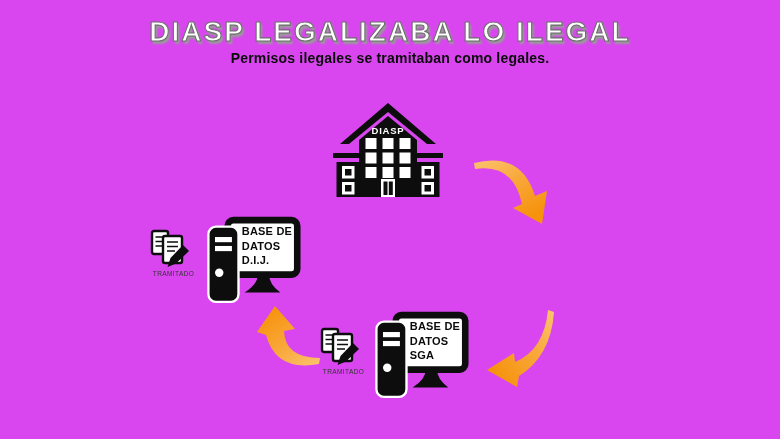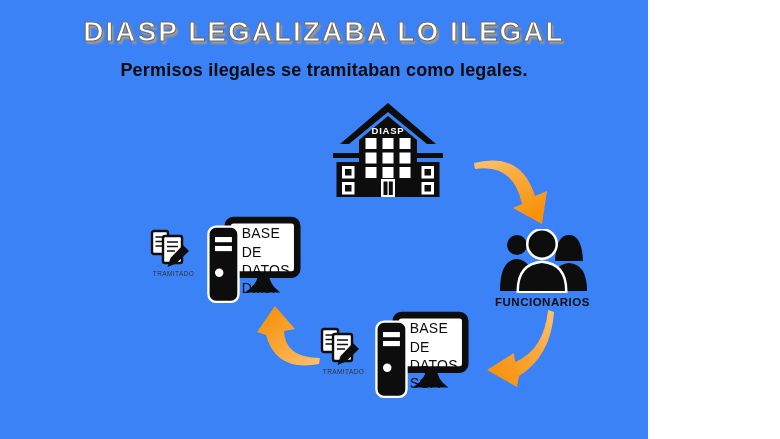--- a/index.html
+++ b/index.html
@@ -1,55 +1,55 @@
 <!DOCTYPE html>
 <html><head>
 <meta charset="utf-8">
 <style>
   * { margin: 0; padding: 0; box-sizing: border-box; }
   html, body { background: #ffffff; }
   .stage {
     position: relative;
-    width: 648px;
+    width: 780px;
     height: 439px;
-    background: #3b82f6;
+    background: #d946ef;
     overflow: hidden;
     font-family: "Liberation Sans", sans-serif;
   }
   .title {
     position: absolute;
     top: 16px; left: 0;
     width: 100%;
     text-align: center;
     font-size: 28px;
     font-weight: 900;
     letter-spacing: 2px;
     color: #ffffff;
     -webkit-text-stroke: 1.1px #6e6e6e;
     text-shadow: 2px 3px 2px #9a9a9a, 1px 1px 0 #8a8a8a;
   }
   .subtitle {
     position: absolute;
-    top: 60px; left: 0;
+    top: 50px; left: 0;
     width: 100%;
     text-align: center;
-    font-size: 18px;
+    font-size: 14px;
     font-weight: 800;
     color: #0b0b0b;
     letter-spacing: 0.2px;
   }
   .abs { position: absolute; }
   .screen-label {
     position: absolute;
     left: 37%;
     top: 11%;
     width: 60%;
-    font-size: 14px;
+    font-size: 11px;
     line-height: 1.3;
-    font-weight: 400;
+    font-weight: 700;
     color: #0b0b0b;
     white-space: pre-line;
     letter-spacing: 0.2px;
   }
   .docs-label {
     display: block;
     text-align: center;
     font-size: 6.5px;
     letter-spacing: 0.4px;
     color: #333333;
@@ -120,33 +120,20 @@
         <linearGradient id="ag1" x1="0%" y1="0%" x2="60%" y2="100%">
           <stop offset="0%" stop-color="#FCC36F"></stop>
             <stop offset="45%" stop-color="#F9A93C"></stop>
             <stop offset="100%" stop-color="#F6920C"></stop>
         </linearGradient>
       </defs>
       <path d="M3,7 Q50,-5 64,40 L76,35 L71,68 L42,52 L51,48 Q42,7 4,13 Z" fill="url(#ag1)"></path>
     </svg>
   </div>
 
-  <div class="abs" style="left:495px; top:229px; width:94px;">
-    <svg width="94" height="64" viewBox="0 0 94 64">
-      <g fill="#0d0d0d">
-        <circle cx="22" cy="16" r="10"></circle>
-        <path d="M5,62 Q5,31 22,30 Q39,31 39,62 Z"></path>
-        <path d="M60,32 Q61,6 74,6 Q87,6 88,32 Z"></path>
-        <path d="M56,62 Q56,35 74,34 Q92,35 92,62 Z"></path>
-        <circle cx="47" cy="15" r="13.5" stroke="#ffffff" stroke-width="5" paint-order="stroke"></circle>
-        <path d="M24,62 Q24,36 47,34 Q70,36 70,62 Z" stroke="#ffffff" stroke-width="5" paint-order="stroke"></path>
-      </g>
-    </svg>
-    <span class="group-label">FUNCIONARIOS</span>
-  </div>
 
   <div class="abs" style="left:485px; top:308px; width:74px; height:84px;">
     <svg width="74" height="84" viewBox="0 0 74 84">
       <defs>
         <linearGradient id="ag2" x1="100%" y1="0%" x2="10%" y2="85%">
           <stop offset="0%" stop-color="#FCC36F"></stop>
             <stop offset="45%" stop-color="#F9A93C"></stop>
             <stop offset="100%" stop-color="#F6920C"></stop>
         </linearGradient>
       </defs>

